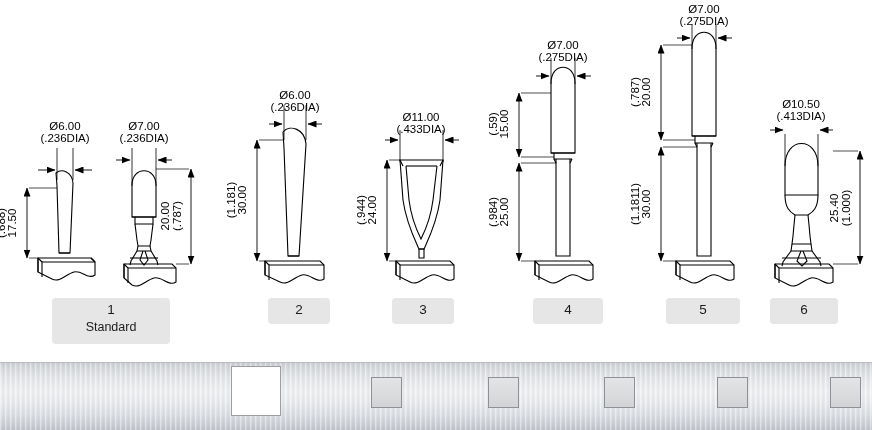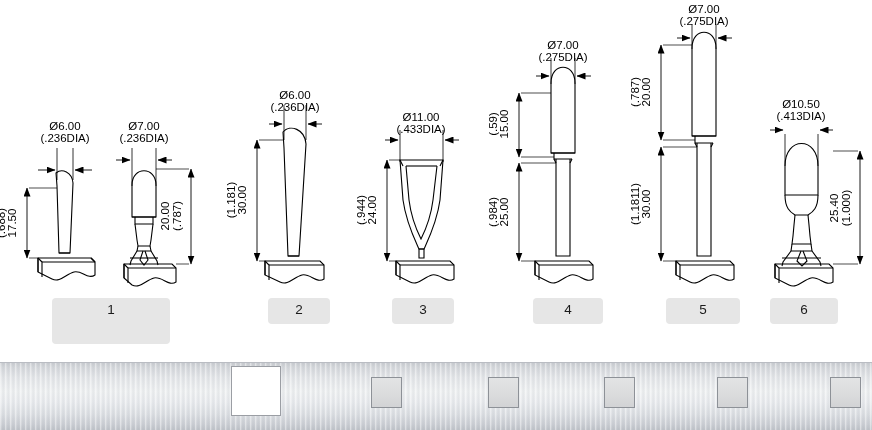--- a/index.html
+++ b/index.html
@@ -288,20 +288,21 @@
       <line x1="860" y1="151" x2="860" y2="264" stroke="#000" stroke-width="0.9" marker-start="url(#arR)" marker-end="url(#ar)"></line>
       <line x1="858" y1="151" x2="833" y2="151" stroke="#000" stroke-width="0.7"></line>
       <line x1="858" y1="264" x2="833" y2="264" stroke="#000" stroke-width="0.7"></line>
       <text x="838" y="208" font-family="Liberation Sans, sans-serif" font-size="11.5" text-anchor="middle" fill="#000" transform="rotate(-90 838 208)">25.40</text>
       <text x="850" y="208" font-family="Liberation Sans, sans-serif" font-size="11.5" text-anchor="middle" fill="#000" transform="rotate(-90 850 208)">(1.000)</text>
     </g>
   </svg>
 
   <div class="chip" style="left:52px; top:298px; width:118px; height:46px;">
     <span class="num">1</span>
+    <span class="sub">Standard</span>
   </div>
 
   <div class="chip" style="left:268px; top:298px; width:62px; height:26px;">
     <span class="num">2</span>
   </div>
 
   <div class="chip" style="left:392px; top:298px; width:62px; height:26px;">
     <span class="num">3</span>
   </div>
 

